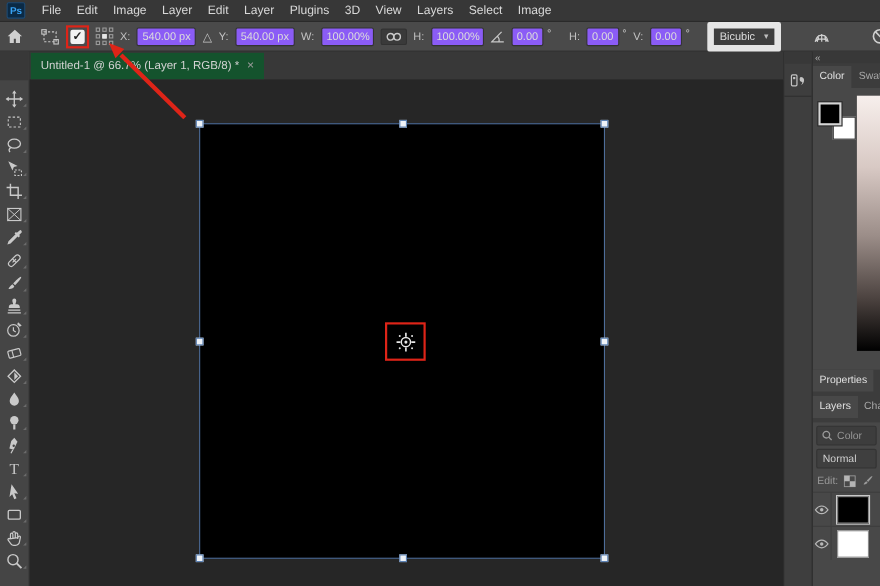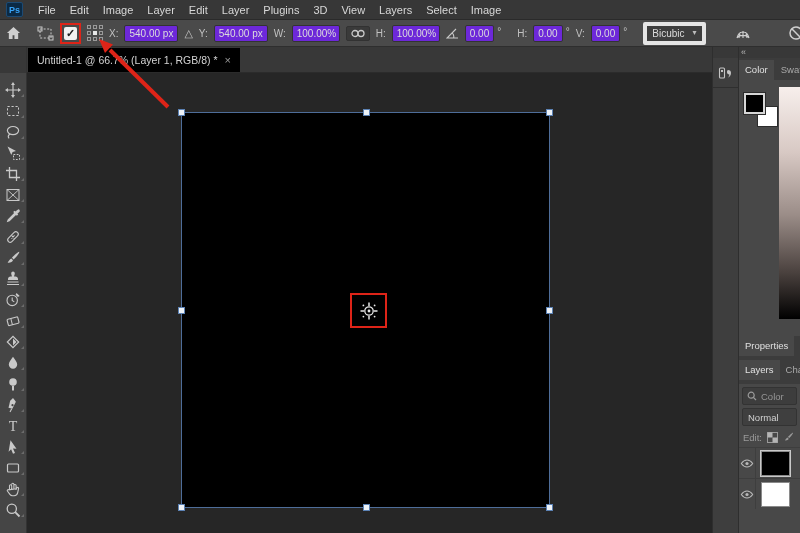--- a/index.html
+++ b/index.html
@@ -13,47 +13,47 @@
   .ps-logo { width:17px; height:15px; background:#0b2a45; border:1px solid #1c4a74; border-radius:2px;
     color:#37a2f5; font-size:9px; font-weight:bold; display:flex; align-items:center; justify-content:center; margin-right:8px; }
   .menu-item { color:#d8d8d8; font-size:11px; padding:2px 7px; cursor:default; }
 
   
   .optionsbar { height:27px; background:#4a4a4a; border-bottom:1px solid #2e2e2e;
     display:flex; align-items:center; gap:6px; padding:0 6px; }
   .ob-sep { width:1px; height:18px; background:#3a3a3a; margin:0 2px; }
   .ob-icon { display:flex; align-items:center; justify-content:center; }
   .ob-label { color:#c2c2c2; font-size:10px; }
-  .ob-field { background:#6d28d9; border:1px solid #333; border-radius:2px; color:#dcdcdc;
+  .ob-field { background:#8b5cf6; border:1px solid #333; border-radius:2px; color:#dcdcdc;
     font-size:10px; padding:2px 4px; text-align:left; white-space:nowrap; }
   .deg { color:#c2c2c2; font-size:10px; margin-left:-3px; transform:translateY(-2px); }
   .cb-annot { border:2px solid #de2418; padding:2px; display:inline-flex; }
   .checkbox { width:13px; height:13px; background:#f2f2f2; border-radius:2px; color:#222;
     font-size:11px; font-weight:bold; display:flex; align-items:center; justify-content:center; line-height:1; }
   .refgrid { display:grid; grid-template-columns:repeat(3,4px); grid-template-rows:repeat(3,4px); gap:2px; }
   .refgrid span { width:4px; height:4px; border:1px solid #9a9a9a; background:transparent; }
   .refgrid span.center { background:#e6e6e6; border-color:#e6e6e6; }
-  .dropdown { background:#3e3e3e; border:4px solid #e5e5e5; border-radius:2px; color:#dcdcdc;
+  .dropdown { background:#3e3e3e; border:6px solid #e5e5e5; border-radius:2px; color:#dcdcdc;
     font-size:10px; padding:2px 5px; display:flex; gap:8px; }
   .dd-caret { font-size:8px; color:#bdbdbd; }
   .link-btn { background:#3a3a3a; border:1px solid #323232; border-radius:2px; padding:2px 4px; display:flex; align-items:center; }
 
   
   .main { display:flex; height:486px; }
   .col-toolbar { width:27px; background:#454545; border-right:1px solid #333; display:flex; flex-direction:column; }
   .toolbar-spacer { height:26px; background:#383838; }
   .tools { display:flex; flex-direction:column; align-items:center; padding-top:6px; }
   .tool { width:27px; height:21px; display:flex; align-items:center; justify-content:center; position:relative; }
   .tool::after { content:""; position:absolute; right:3px; bottom:3px; width:0; height:0;
     border-left:3px solid transparent; border-bottom:3px solid #8a8a8a; opacity:.55; }
   .tool svg { display:block; }
 
   .col-center { flex:1; display:flex; flex-direction:column; min-width:0; }
   .tabbar { height:26px; background:#383838; display:flex; align-items:flex-end; border-bottom:1px solid #2b2b2b; }
-  .doc-tab { background:#000000; height:24px; display:flex; align-items:center; gap:7px;
+  .doc-tab { background:#14532d; height:24px; display:flex; align-items:center; gap:7px;
     padding:0 9px; font-size:10.5px; color:#d2d2d2; margin-left:1px; }
   .tab-close { color:#9a9a9a; font-size:11px; }
 
   .canvas { flex:1; position:relative; background:#262626; overflow:hidden; }
   .tf-box { position:absolute; left:154px; top:39px; width:369px; height:396px;
     background:#000; border:1px solid #4e6d99; }
   .handle { position:absolute; width:7px; height:7px; background:#eef2f7; border:1px solid #5c82b4; }
   .rp-annot { position:absolute; left:323px; top:220px; width:37px; height:35px;
     border:2px solid #de2418; display:flex; align-items:center; justify-content:center; }
 

